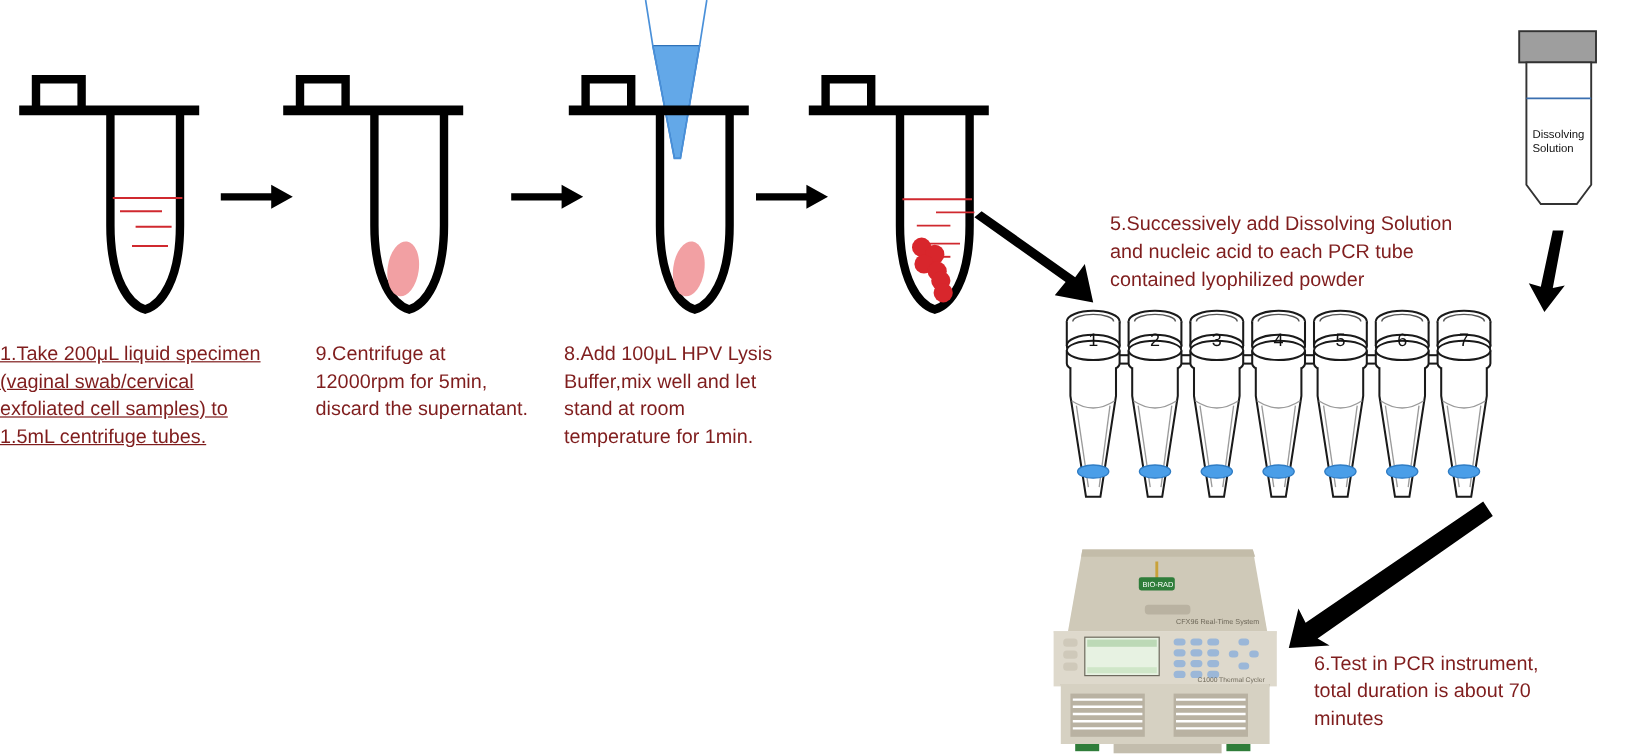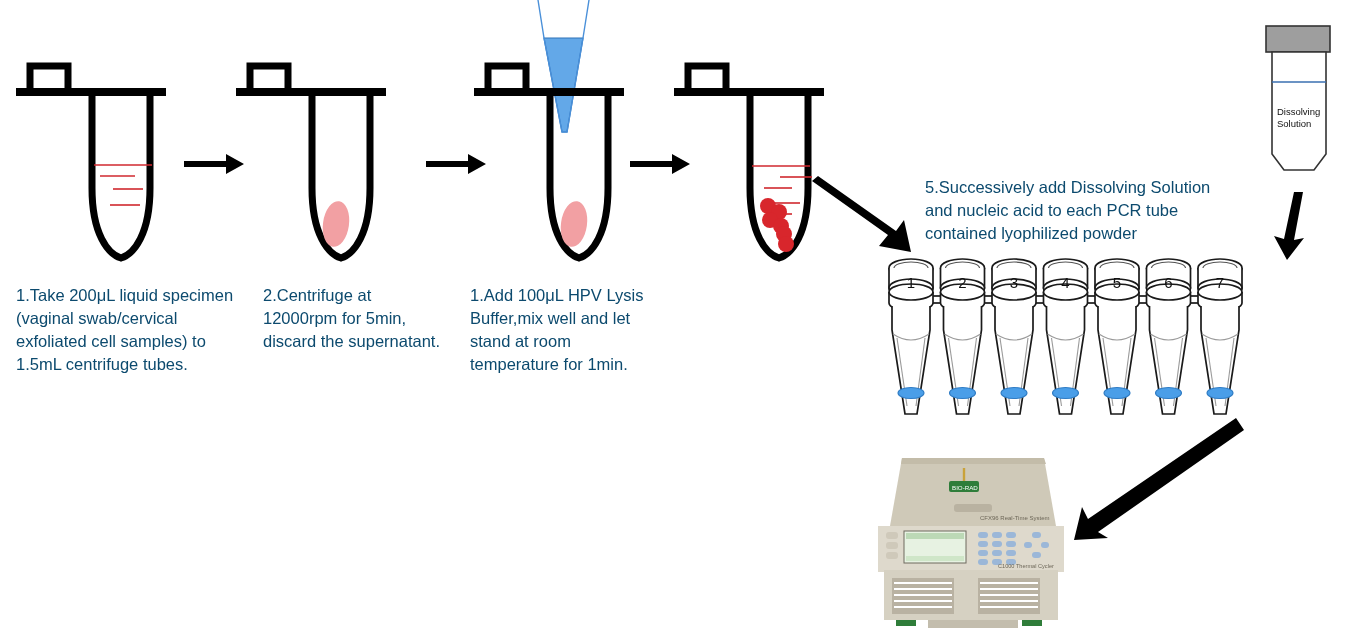--- a/index.html
+++ b/index.html
@@ -12,21 +12,21 @@
     position:relative;
   }
   .stage{position:absolute;left:0;top:0;width:1355px;height:512px;}
   .abs{position:absolute;}
 
   
   .caption{
     position:absolute;
     font-size:16.5px;
     line-height:23px;
-    color:#0c4a6e;
+    color:#7f1d1d;
     white-space:pre-line;
     letter-spacing:0px;
   }
 
   
   svg{display:block;overflow:visible;}
   .tube-outline{fill:none;stroke:#000000;stroke-width:7;stroke-linecap:butt;stroke-linejoin:miter;}
   .tube-cap{fill:none;stroke:#000000;stroke-width:7;}
   .grad{stroke:#d0292f;stroke-width:1.6;fill:none;}
   .pellet{fill:#f2a0a3;stroke:none;}
@@ -329,33 +329,36 @@
           <line x1="122" y1="157" x2="180" y2="157"></line>
         <line x1="122" y1="163" x2="180" y2="163"></line>
       </g>
     </g>
 
     <rect x="38" y="176" width="20" height="6" class="inst-green"></rect>
     <rect x="164" y="176" width="20" height="6" class="inst-green"></rect>
     <rect x="70" y="176" width="90" height="8" fill="#c3bdad"></rect>
   </svg>
 
-  <div class="caption" style="left:16px;top:284px;width:258px;">1.Take 200μL liquid specimen
+  <div class="caption" style="left:0;top:284px;width:258px;text-decoration:underline;">1.Take 200μL liquid specimen
 (vaginal swab/cervical
 exfoliated cell samples) to
 1.5mL centrifuge tubes.</div>
 
-  <div class="caption" style="left:263px;top:284px;width:208px;">2.Centrifuge at
+  <div class="caption" style="left:263px;top:284px;width:208px;">9.Centrifuge at
 12000rpm for 5min,
 discard the supernatant.</div>
 
-  <div class="caption" style="left:470px;top:284px;width:210px;">1.Add 100μL HPV Lysis
+  <div class="caption" style="left:470px;top:284px;width:210px;">8.Add 100μL HPV Lysis
 Buffer,mix well and let
 stand at room
 temperature for 1min.</div>
 
 
   <div class="caption" style="left:925px;top:176px;width:330px;">5.Successively add Dissolving Solution
 and nucleic acid to each PCR tube
 contained lyophilized powder</div>
 
+  <div class="caption" style="left:1095px;top:542px;width:252px;">6.Test in PCR instrument,
+total duration is about 70
+minutes</div>
 
 </div>
 
 </body></html>

